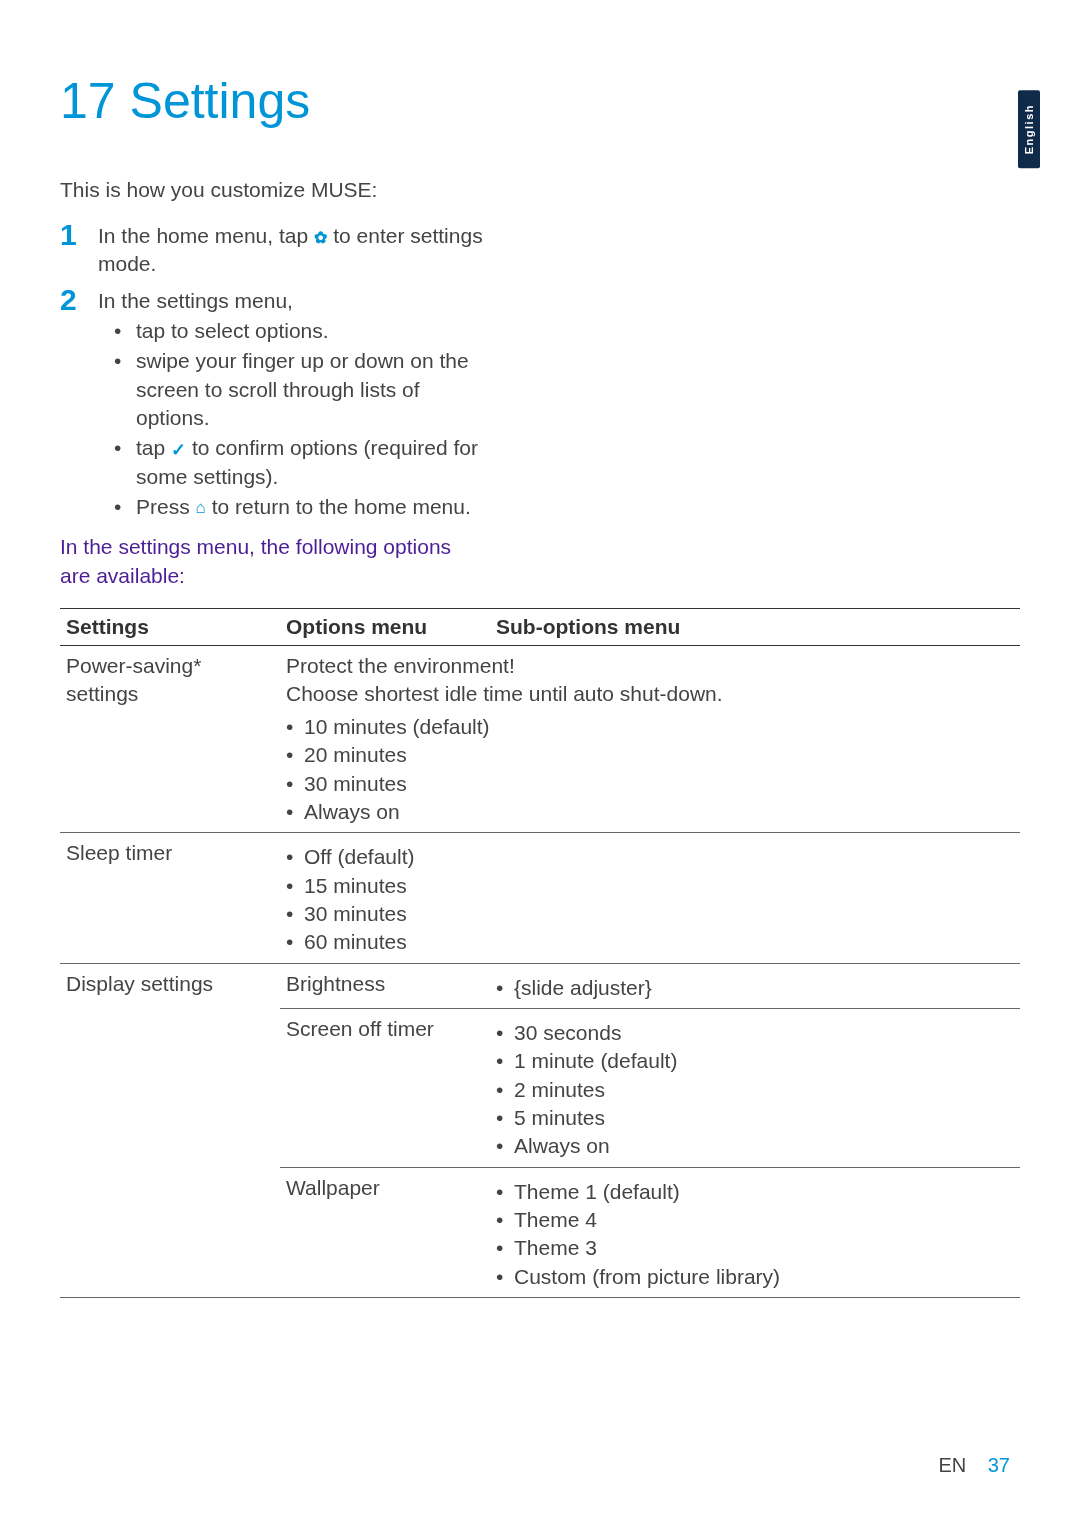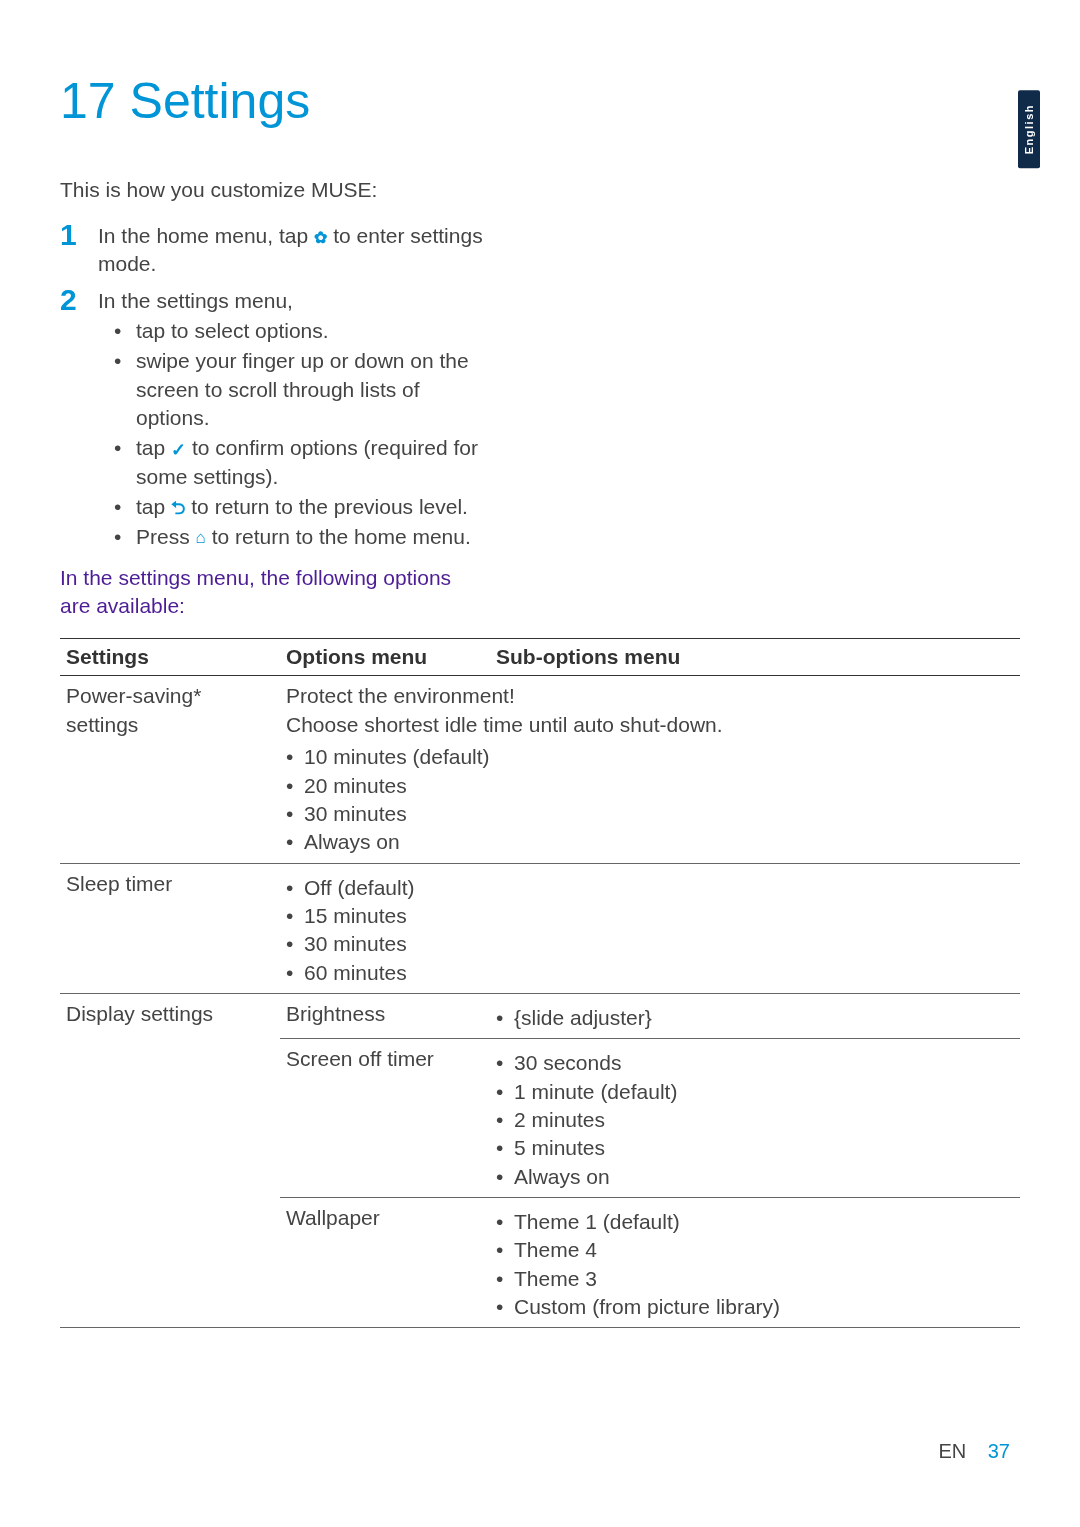--- a/index.html
+++ b/index.html
@@ -120,21 +120,21 @@
       line-height: 1.35;
     }
     .cell-border-bottom { border-bottom: 1px solid #666; }
     .opt-list { list-style: none; margin-top: 4px; }
     .opt-list li { position: relative; padding-left: 18px; line-height: 1.35; }
     .opt-list li::before { content: "•"; position: absolute; left: 0; top: 0; }
     .col-settings { width: 220px; }
     .col-options { width: 210px; }
     .footer {
       position: absolute;
-      bottom: 64px;
+      bottom: 50px;
       right: 70px;
       font-size: 20px;
       color: #444;
     }
     .footer .pg { color: #0095d6; margin-left: 16px; }
   </style>
 </head>
 <body>
 
 <div class="page">
@@ -155,21 +155,20 @@
       </div>
     </li>
     <li class="step">
       <div class="step-num">2</div>
       <div class="step-body">
         <span>In the settings menu,</span>
         <ul class="bullets">
           <li><span>tap to select options.</span></li>
           <li><span>swipe your finger up or down on the screen to scroll through lists of options.</span></li>
           <li><span>tap </span><span class="icon-inline icon-check">✓</span><span> to confirm options (required for some settings).</span></li>
-          <li><span>tap </span><span class="icon-inline icon-back">⮌</span><span> to return to the previous level.</span></li>
           <li><span>Press </span><span class="icon-inline icon-home">⌂</span><span> to return to the home menu.</span></li>
         </ul>
       </div>
     </li>
   </ol>
 
   <p class="post-steps">In the settings menu, the following options are available:</p>
 
   <table class="settings-table">
     <thead>

